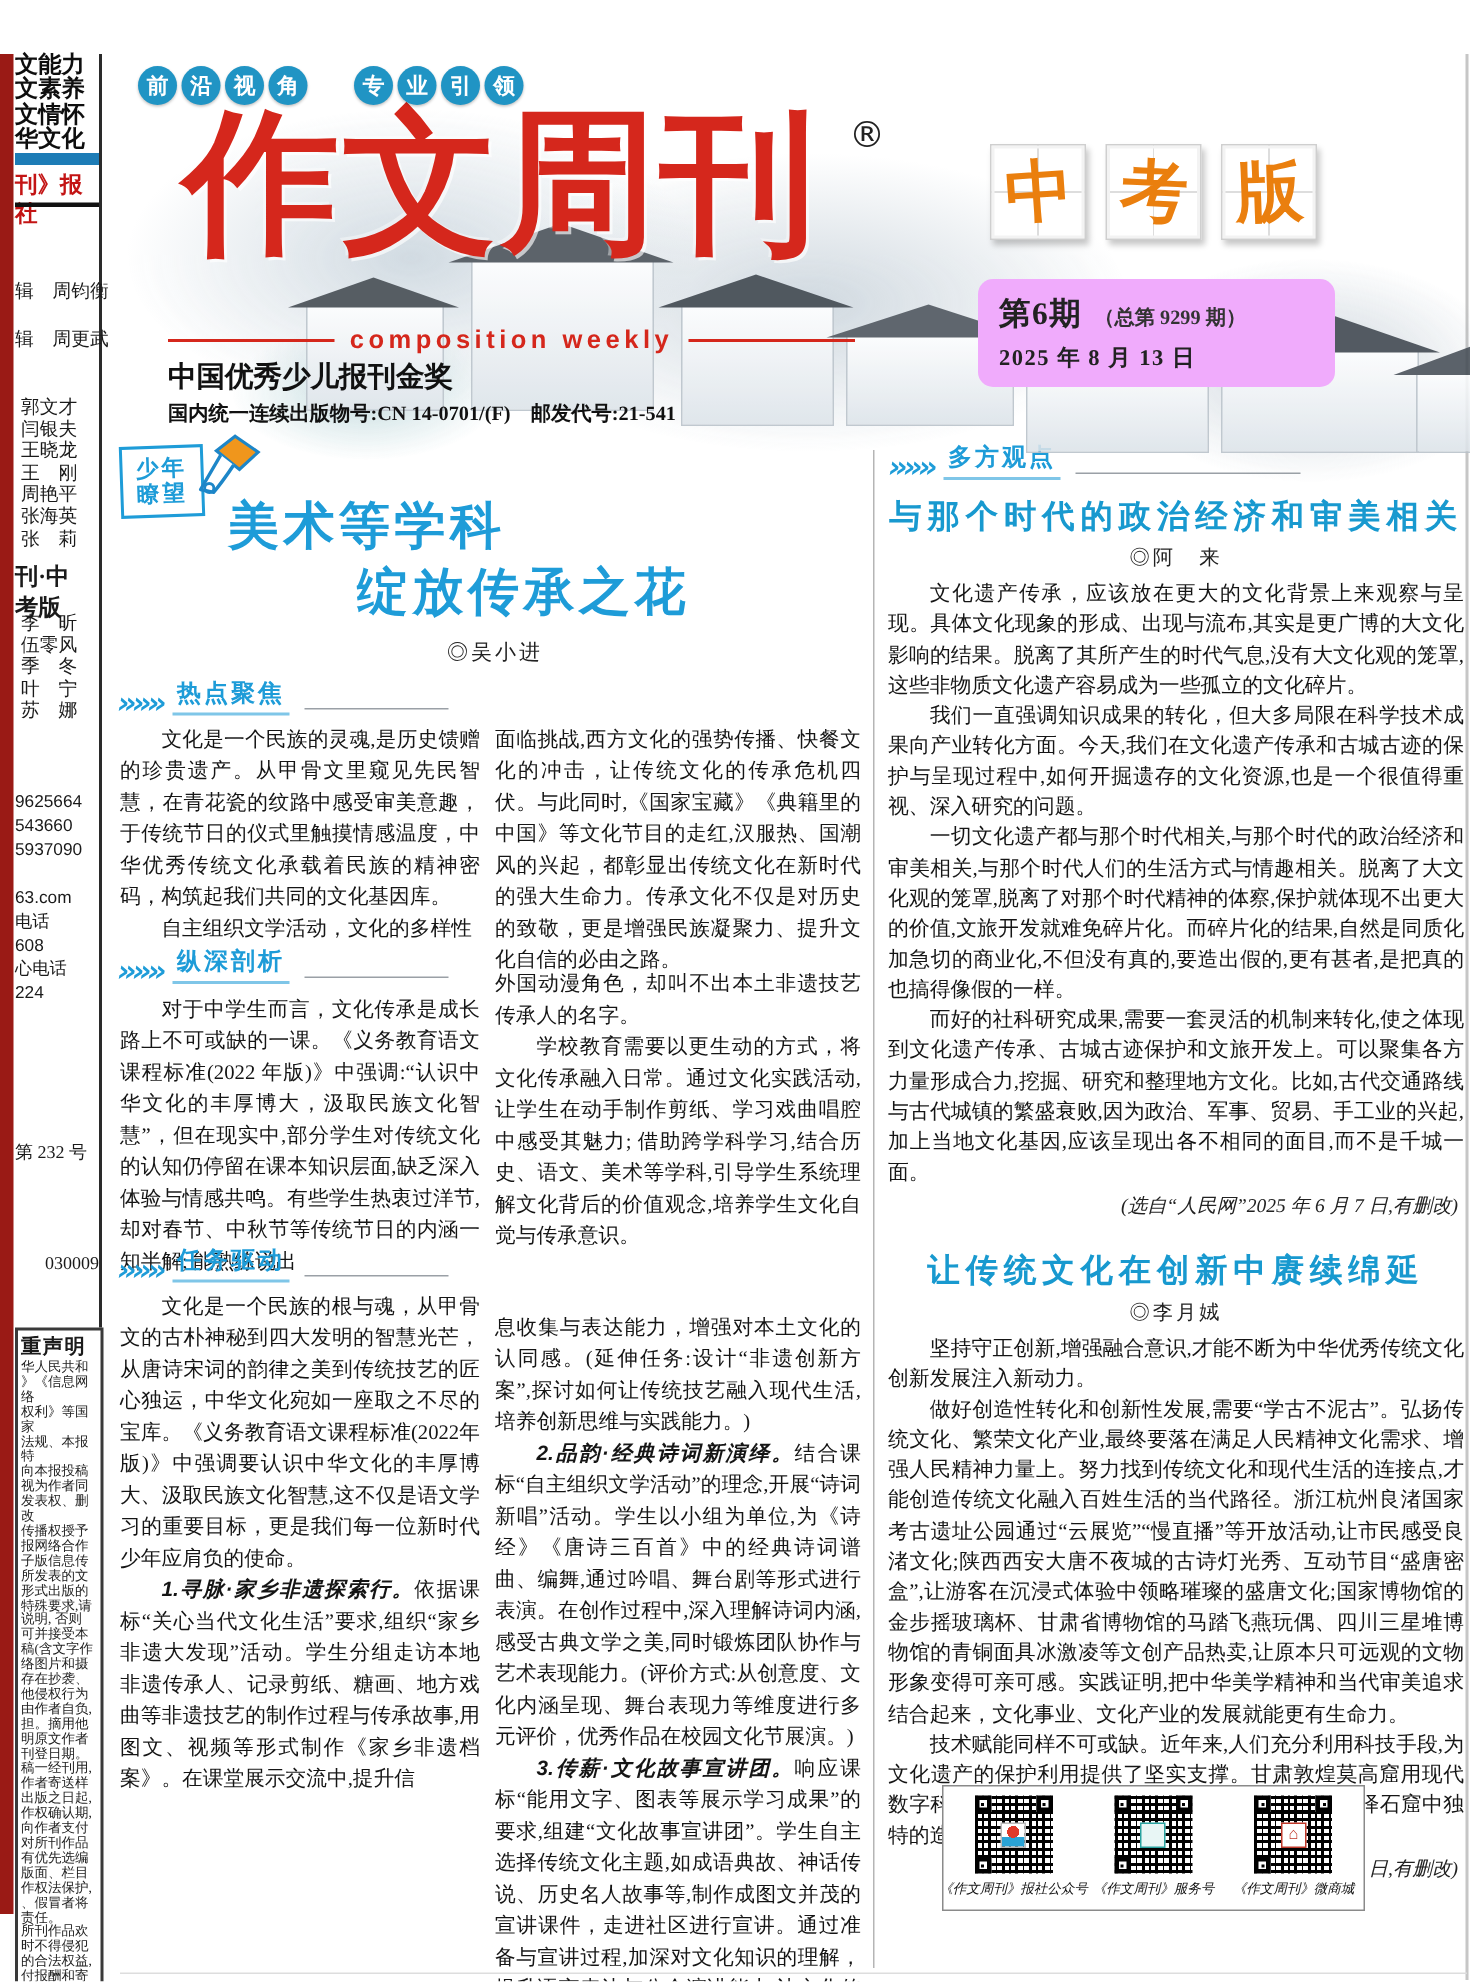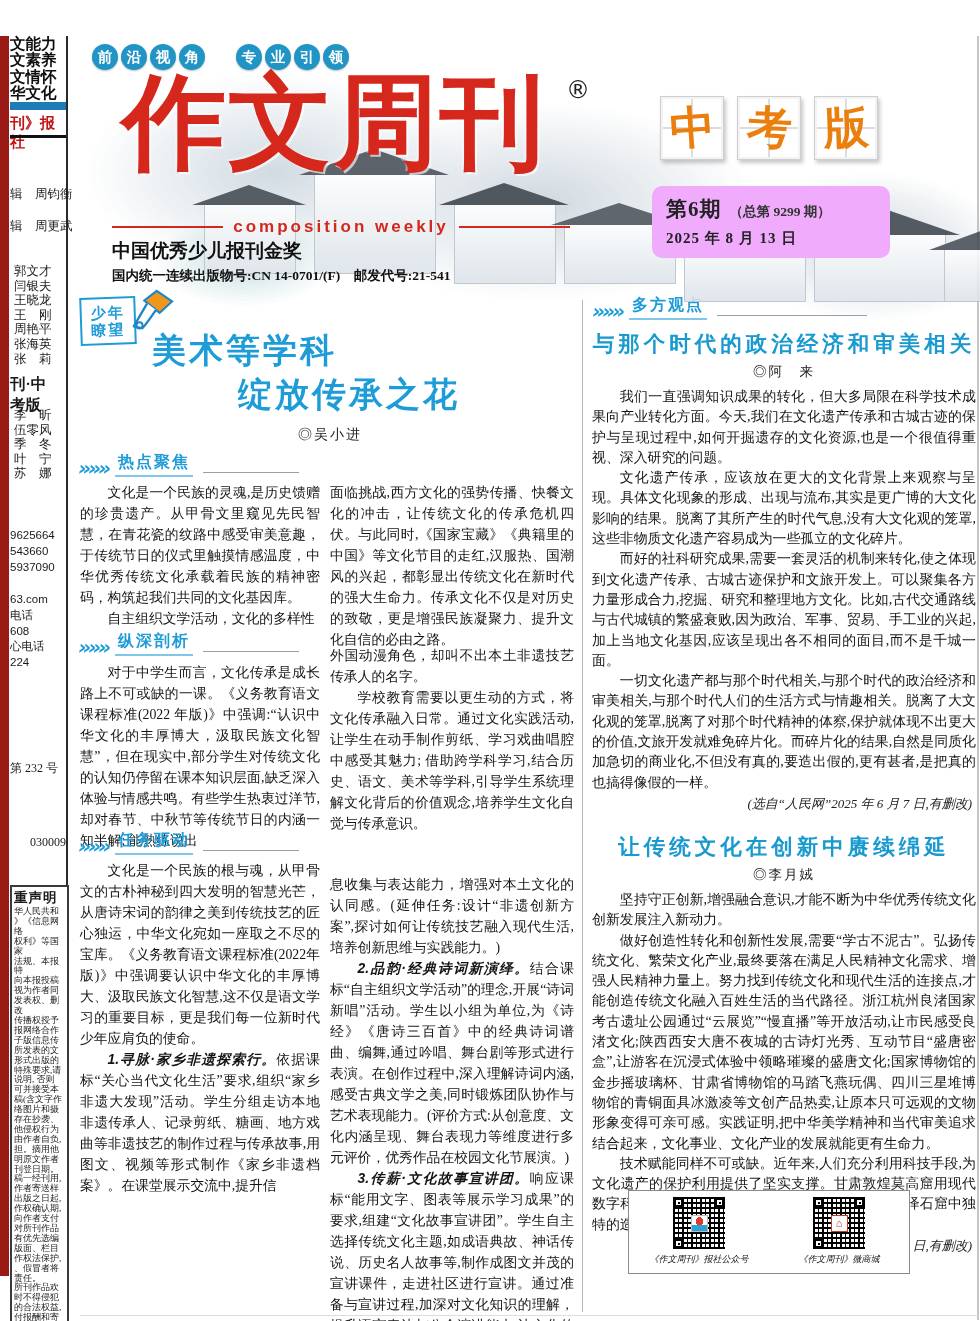--- a/index.html
+++ b/index.html
@@ -325,24 +325,24 @@
   <div class="opinion">
     <div class="sec">
       <span class="chev">»»»</span>
       <span class="lbl">多方观点</span>
       <span class="rule" style="width:150px"></span>
     </div>
 
     <div class="op-title">与那个时代的政治经济和审美相关</div>
     <div class="op-author">◎阿　来</div>
     <div class="op-body">
+      <p>文化遗产传承，应该放在更大的文化背景上来观察与呈现。具体文化现象的形成、出现与流布,其实是更广博的大文化影响的结果。脱离了其所产生的时代气息,没有大文化观的笼罩,这些非物质文化遗产容易成为一些孤立的文化碎片。</p>
       <p>我们一直强调知识成果的转化，但大多局限在科学技术成果向产业转化方面。今天,我们在文化遗产传承和古城古迹的保护与呈现过程中,如何开掘遗存的文化资源,也是一个很值得重视、深入研究的问题。</p>
-      <p>文化遗产传承，应该放在更大的文化背景上来观察与呈现。具体文化现象的形成、出现与流布,其实是更广博的大文化影响的结果。脱离了其所产生的时代气息,没有大文化观的笼罩,这些非物质文化遗产容易成为一些孤立的文化碎片。</p>
+      <p>一切文化遗产都与那个时代相关,与那个时代的政治经济和审美相关,与那个时代人们的生活方式与情趣相关。脱离了大文化观的笼罩,脱离了对那个时代精神的体察,保护就体现不出更大的价值,文旅开发就难免碎片化。而碎片化的结果,自然是同质化加急切的商业化,不但没有真的,要造出假的,更有甚者,是把真的也搞得像假的一样。</p>
       <p>而好的社科研究成果,需要一套灵活的机制来转化,使之体现到文化遗产传承、古城古迹保护和文旅开发上。可以聚集各方力量形成合力,挖掘、研究和整理地方文化。比如,古代交通路线与古代城镇的繁盛衰败,因为政治、军事、贸易、手工业的兴起,加上当地文化基因,应该呈现出各不相同的面目,而不是千城一面。</p>
-      <p>一切文化遗产都与那个时代相关,与那个时代的政治经济和审美相关,与那个时代人们的生活方式与情趣相关。脱离了大文化观的笼罩,脱离了对那个时代精神的体察,保护就体现不出更大的价值,文旅开发就难免碎片化。而碎片化的结果,自然是同质化加急切的商业化,不但没有真的,要造出假的,更有甚者,是把真的也搞得像假的一样。</p>
     </div>
     <div class="op-source">(选自“人民网”2025 年 6 月 7 日,有删改)</div>
 
     <div class="op-title" style="margin-top:19px">让传统文化在创新中赓续绵延</div>
     <div class="op-author">◎李月娀</div>
     <div class="op-body">
       <p>坚持守正创新,增强融合意识,才能不断为中华优秀传统文化创新发展注入新动力。</p>
       <p>做好创造性转化和创新性发展,需要“学古不泥古”。弘扬传统文化、繁荣文化产业,最终要落在满足人民精神文化需求、增强人民精神力量上。努力找到传统文化和现代生活的连接点,才能创造传统文化融入百姓生活的当代路径。浙江杭州良渚国家考古遗址公园通过“云展览”“慢直播”等开放活动,让市民感受良渚文化;陕西西安大唐不夜城的古诗灯光秀、互动节目“盛唐密盒”,让游客在沉浸式体验中领略璀璨的盛唐文化;国家博物馆的金步摇玻璃杯、甘肃省博物馆的马踏飞燕玩偶、四川三星堆博物馆的青铜面具冰激凌等文创产品热卖,让原本只可远观的文物形象变得可亲可感。实践证明,把中华美学精神和当代审美追求结合起来，文化事业、文化产业的发展就能更有生命力。</p>
       <p>技术赋能同样不可或缺。近年来,人们充分利用科技手段,为文化遗产的保护利用提供了坚实支撑。甘肃敦煌莫高窟用现代数字科技修复、还原敦煌壁画,用现代艺术形态来演绎石窟中独特的造型元素,使之重获新生。</p>
     </div>
@@ -357,20 +357,29 @@
         <i class="f bl"></i>
         <i class="qr-logo logo-press"></i>
       </div>
       <div class="qr-caption">《作文周刊》报社公众号</div>
     </div>
     <div class="qr-unit">
       <div class="qr">
         <i class="f tl"></i>
         <i class="f tr"></i>
         <i class="f bl"></i>
+        <i class="qr-logo logo-service"></i>
+      </div>
+      <div class="qr-caption">《作文周刊》服务号</div>
+    </div>
+    <div class="qr-unit">
+      <div class="qr">
+        <i class="f tl"></i>
+        <i class="f tr"></i>
+        <i class="f bl"></i>
         <i class="qr-logo logo-mall">⌂</i>
       </div>
       <div class="qr-caption">《作文周刊》微商城</div>
     </div>
   </div>
 
   <div class="right-edge"></div>
   <div class="bottom-edge"></div>
 </div>
 

